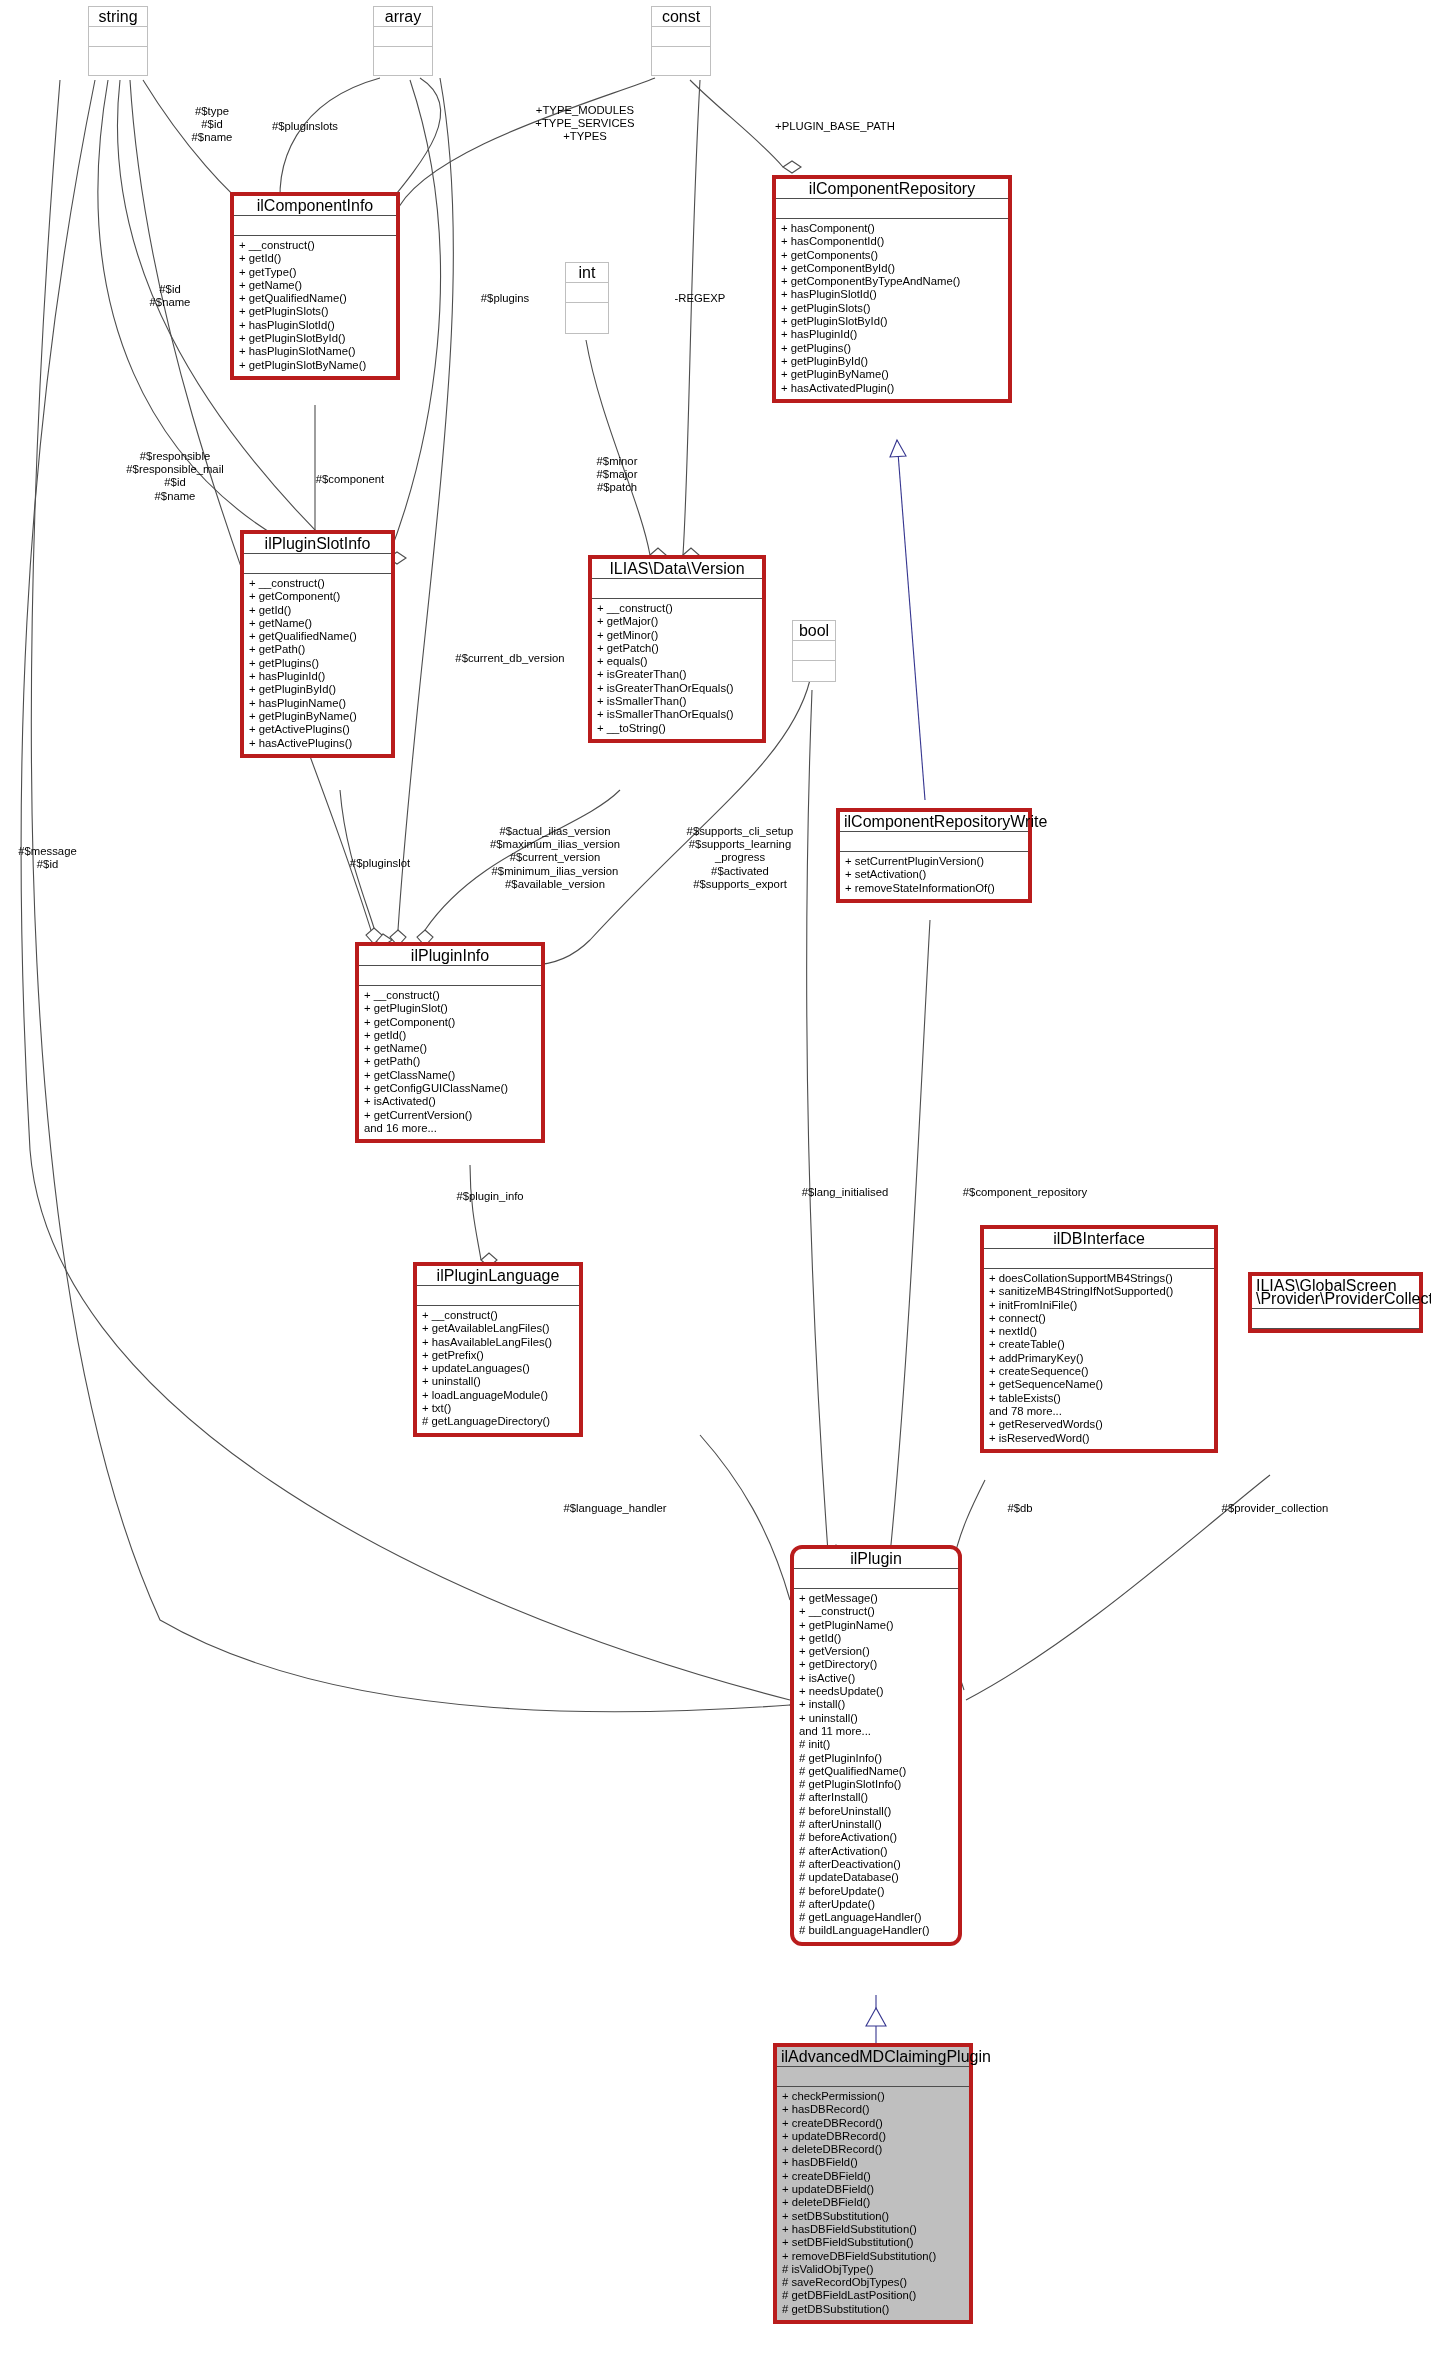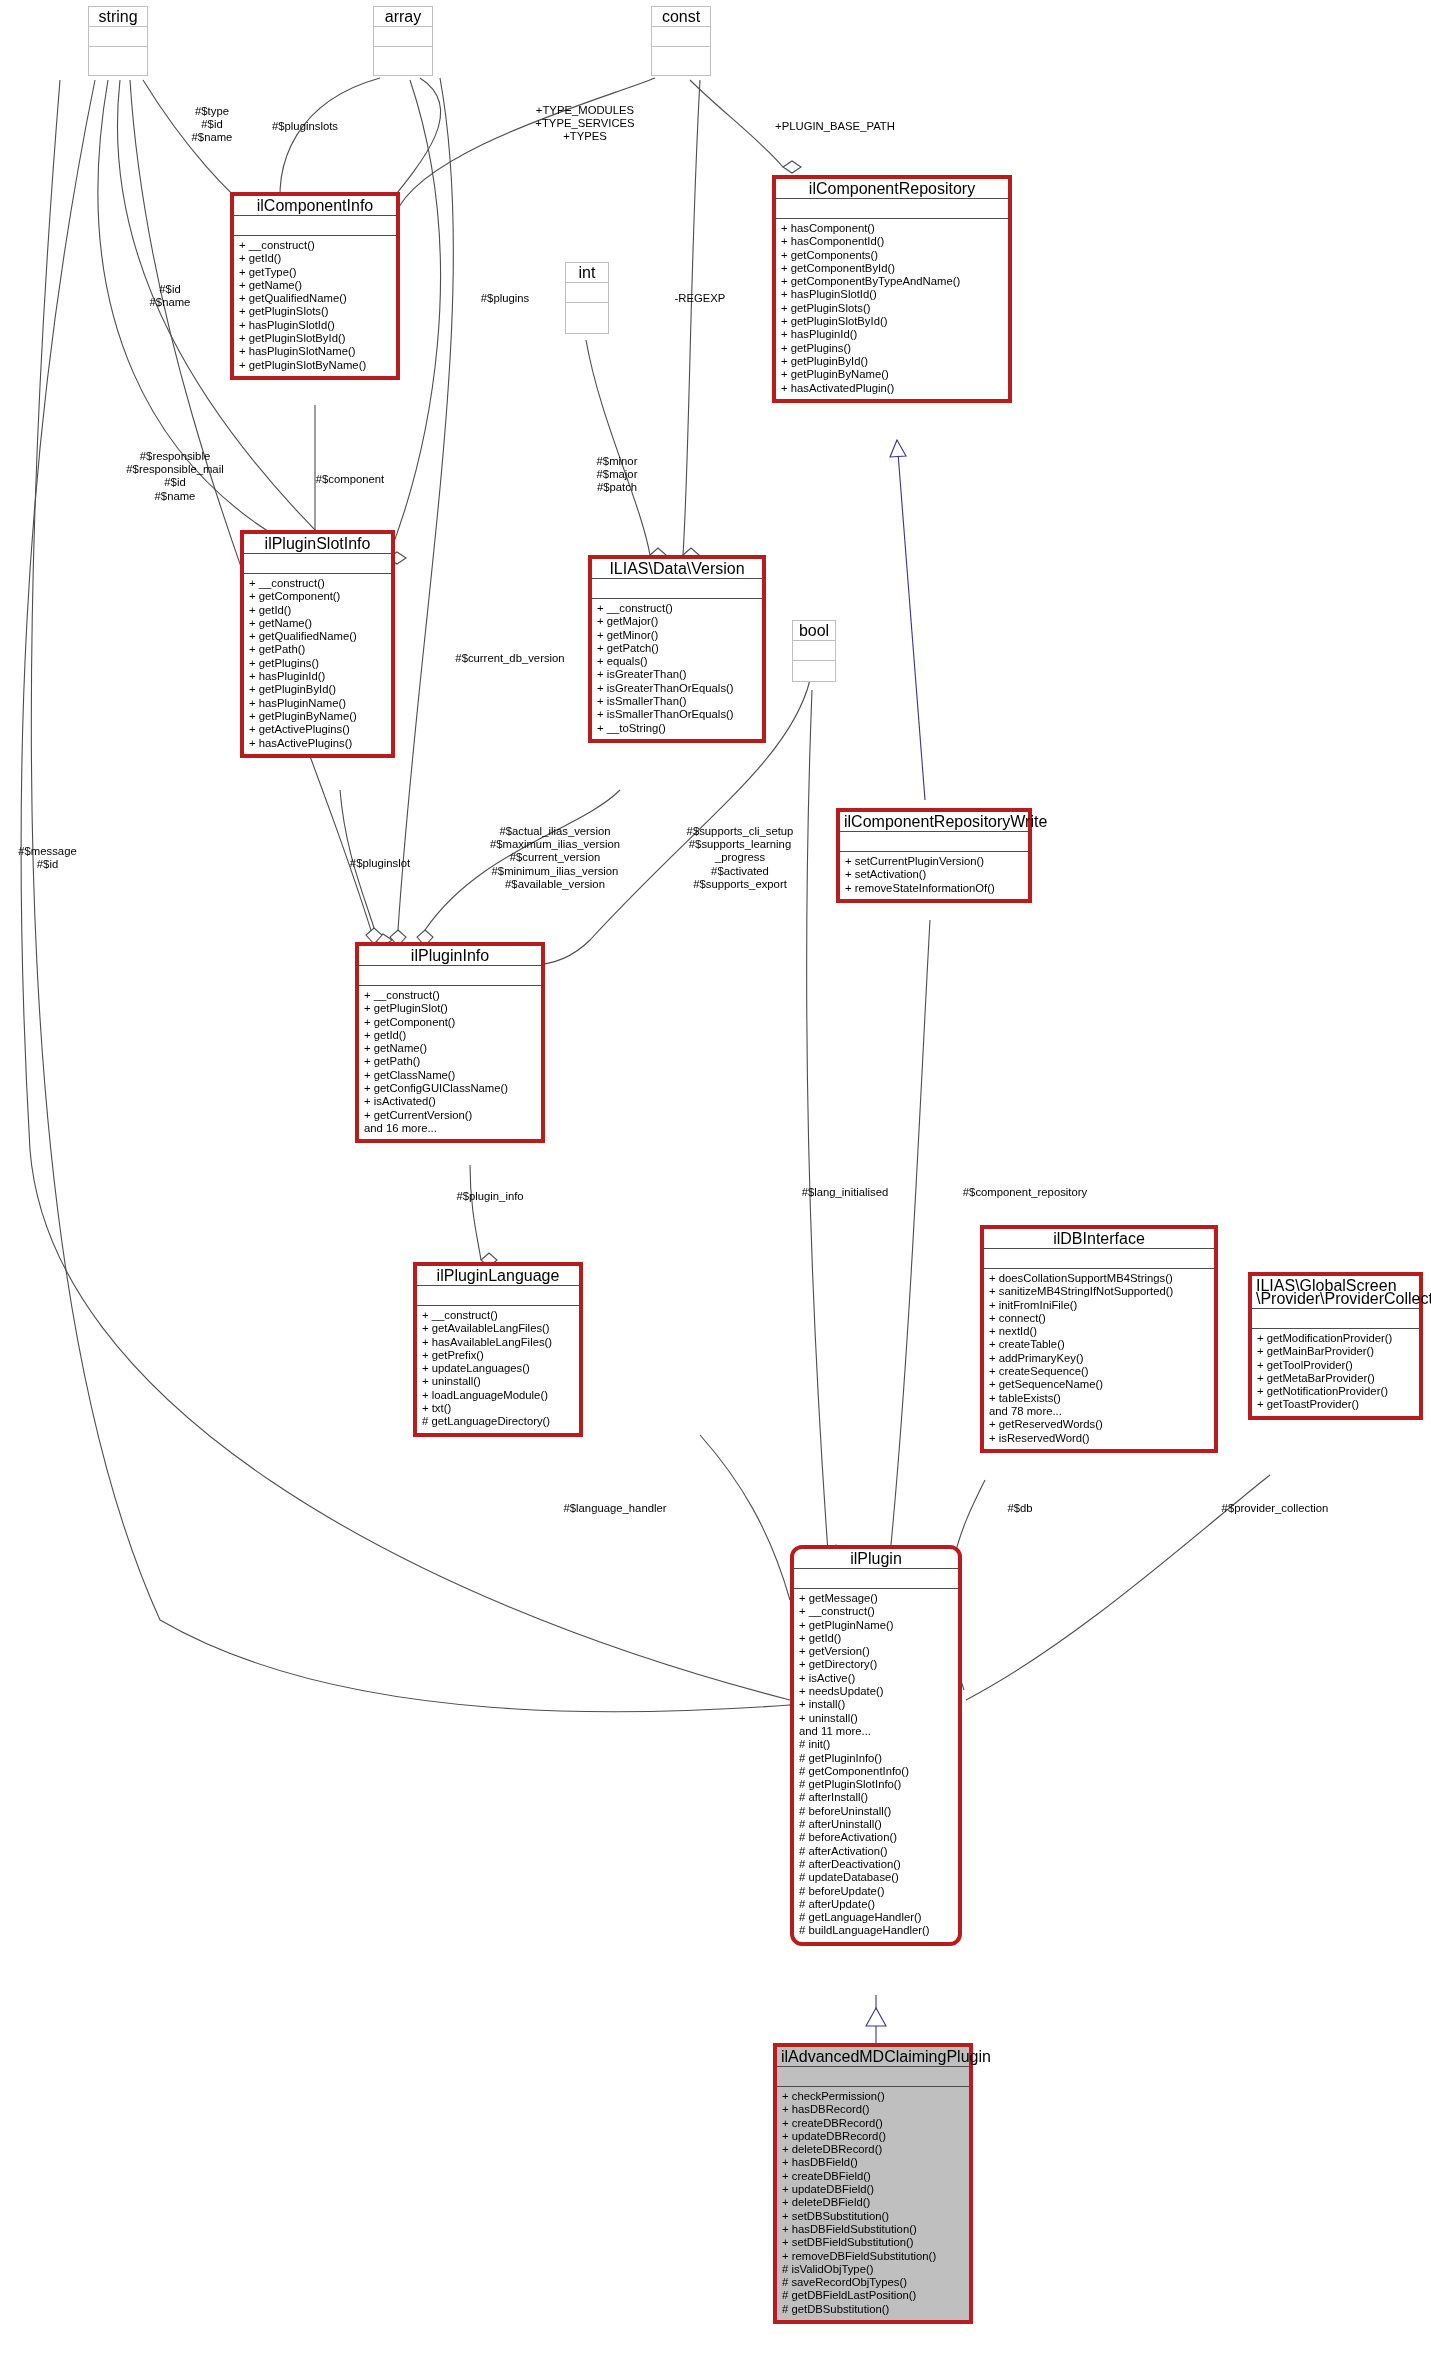--- a/index.html
+++ b/index.html
@@ -380,48 +380,40 @@
         <div class="row">and 78 more...</div>
         <div class="row">+ getReservedWords()</div>
         <div class="row">+ isReservedWord()</div>
       </div>
   </div>
 
   <div class="node" style="left:1248px;top:1272px;width:175px;">
     <div class="nhead" style="text-align:left;">ILIAS\GlobalScreen
 \Provider\ProviderCollection</div>
     <div class="nattrs"></div>
-    <div class="nops">
-        <div class="row">+ getModificationProvider()</div>
-        <div class="row">+ getMainBarProvider()</div>
-        <div class="row">+ getToolProvider()</div>
-        <div class="row">+ getMetaBarProvider()</div>
-        <div class="row">+ getNotificationProvider()</div>
-        <div class="row">+ getToastProvider()</div>
-      </div>
   </div>
 
   <div class="node" style="left:790px;top:1545px;width:172px;border-radius:12px;">
     <div class="nhead">ilPlugin</div>
     <div class="nattrs"></div>
     <div class="nops">
         <div class="row">+ getMessage()</div>
         <div class="row">+ __construct()</div>
         <div class="row">+ getPluginName()</div>
         <div class="row">+ getId()</div>
         <div class="row">+ getVersion()</div>
         <div class="row">+ getDirectory()</div>
         <div class="row">+ isActive()</div>
         <div class="row">+ needsUpdate()</div>
         <div class="row">+ install()</div>
         <div class="row">+ uninstall()</div>
         <div class="row">and 11 more...</div>
         <div class="row"># init()</div>
         <div class="row"># getPluginInfo()</div>
-        <div class="row"># getComponentInfo()</div>
+        <div class="row"># getQualifiedName()</div>
         <div class="row"># getPluginSlotInfo()</div>
         <div class="row"># afterInstall()</div>
         <div class="row"># beforeUninstall()</div>
         <div class="row"># afterUninstall()</div>
         <div class="row"># beforeActivation()</div>
         <div class="row"># afterActivation()</div>
         <div class="row"># afterDeactivation()</div>
         <div class="row"># updateDatabase()</div>
         <div class="row"># beforeUpdate()</div>
         <div class="row"># afterUpdate()</div>

